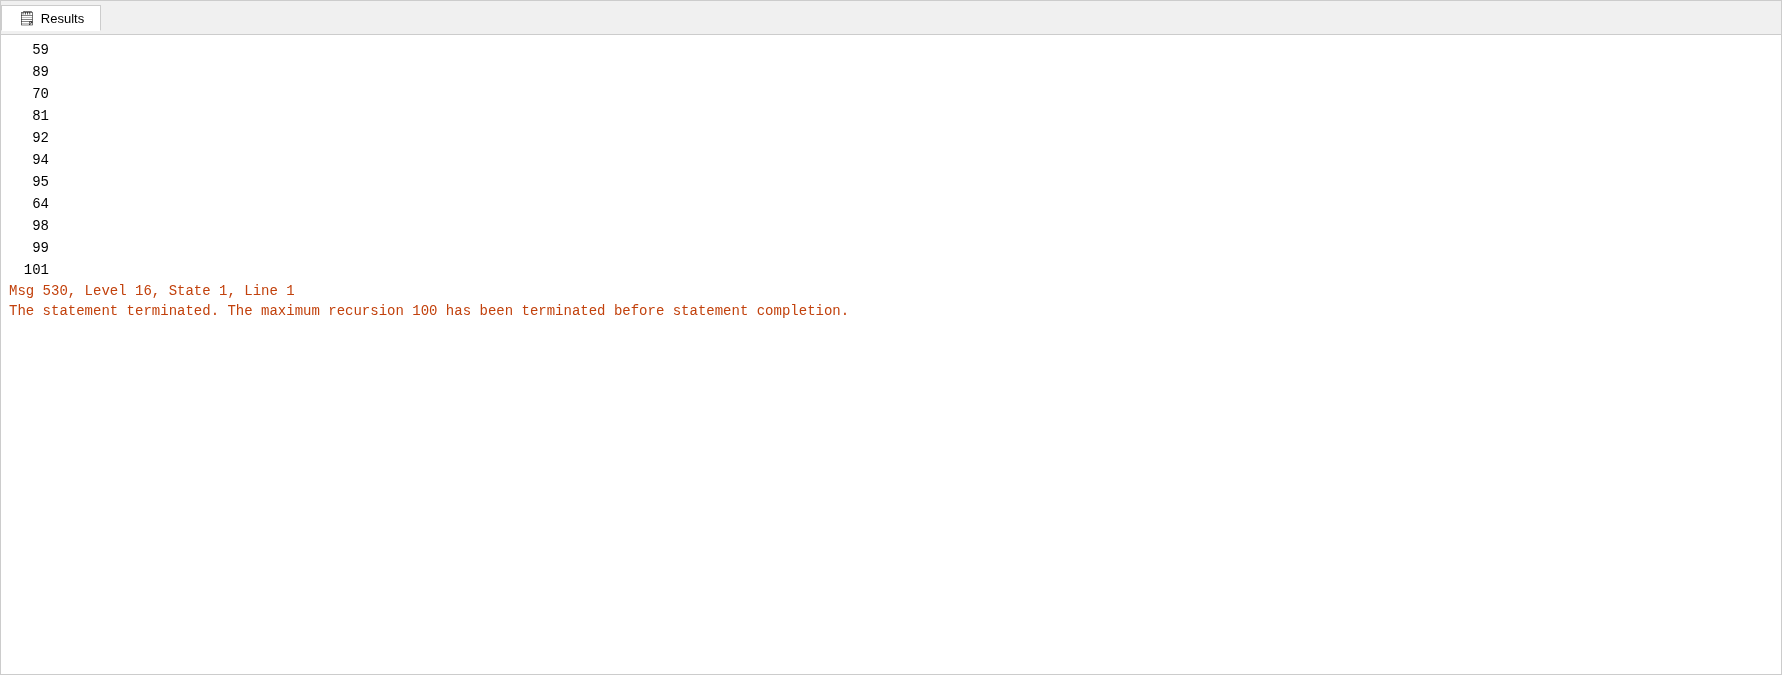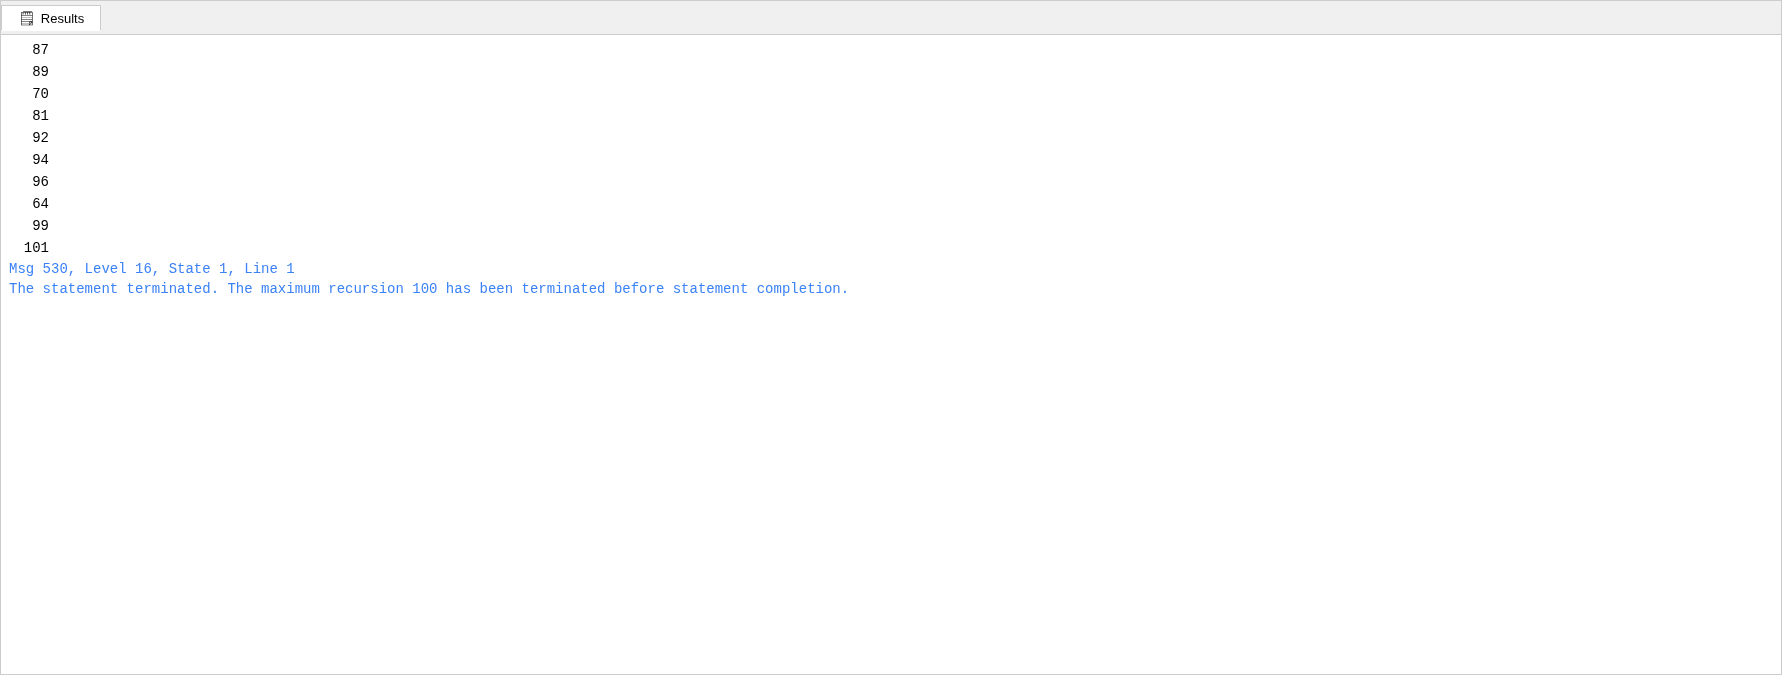--- a/index.html
+++ b/index.html
@@ -72,60 +72,63 @@
       font-size: 14px;
       min-width: 60px;
       text-align: right;
       padding-right: 20px;
       font-family: 'Courier New', Courier, monospace;
     }
 
     .error-message {
       padding: 2px 8px;
       font-size: 14px;
-      color: #3b82f6;
+      color: #c2410c;
       font-family: 'Courier New', Courier, monospace;
       white-space: nowrap;
     }
   </style>
 </head>
 <body>
 
 <div class="results-panel">
   <div class="results-tab">
     <div class="tab-item">
       <span class="tab-icon">🗒</span>
       <span>Results</span>
     </div>
   </div>
   <div class="results-content">
 
     <div class="line-row">
-      <span class="line-number">87</span>
+      <span class="line-number">59</span>
     </div>
     <div class="line-row">
       <span class="line-number">89</span>
     </div>
     <div class="line-row">
       <span class="line-number">70</span>
     </div>
     <div class="line-row">
       <span class="line-number">81</span>
     </div>
     <div class="line-row">
       <span class="line-number">92</span>
     </div>
     <div class="line-row">
       <span class="line-number">94</span>
     </div>
     <div class="line-row">
-      <span class="line-number">96</span>
+      <span class="line-number">95</span>
     </div>
     <div class="line-row">
       <span class="line-number">64</span>
+    </div>
+    <div class="line-row">
+      <span class="line-number">98</span>
     </div>
     <div class="line-row">
       <span class="line-number">99</span>
     </div>
     <div class="line-row">
       <span class="line-number">101</span>
     </div>
 
     <div class="error-message">Msg 530, Level 16, State 1, Line 1</div>
     <div class="error-message">The statement terminated. The maximum recursion 100 has been terminated before statement completion.</div>

